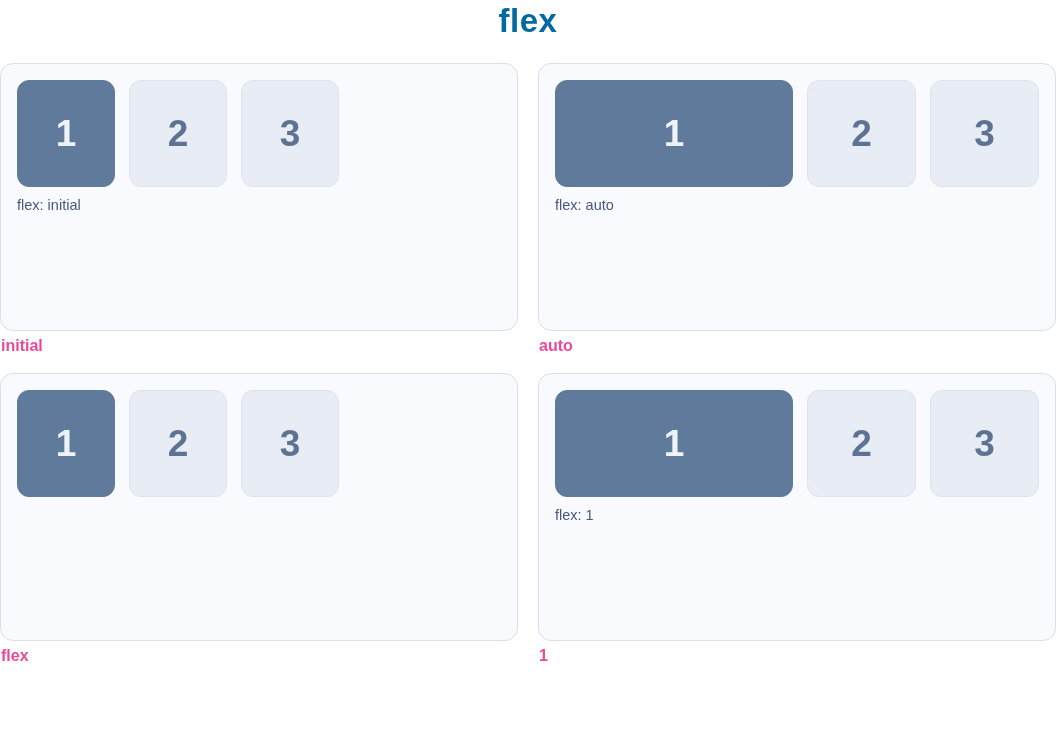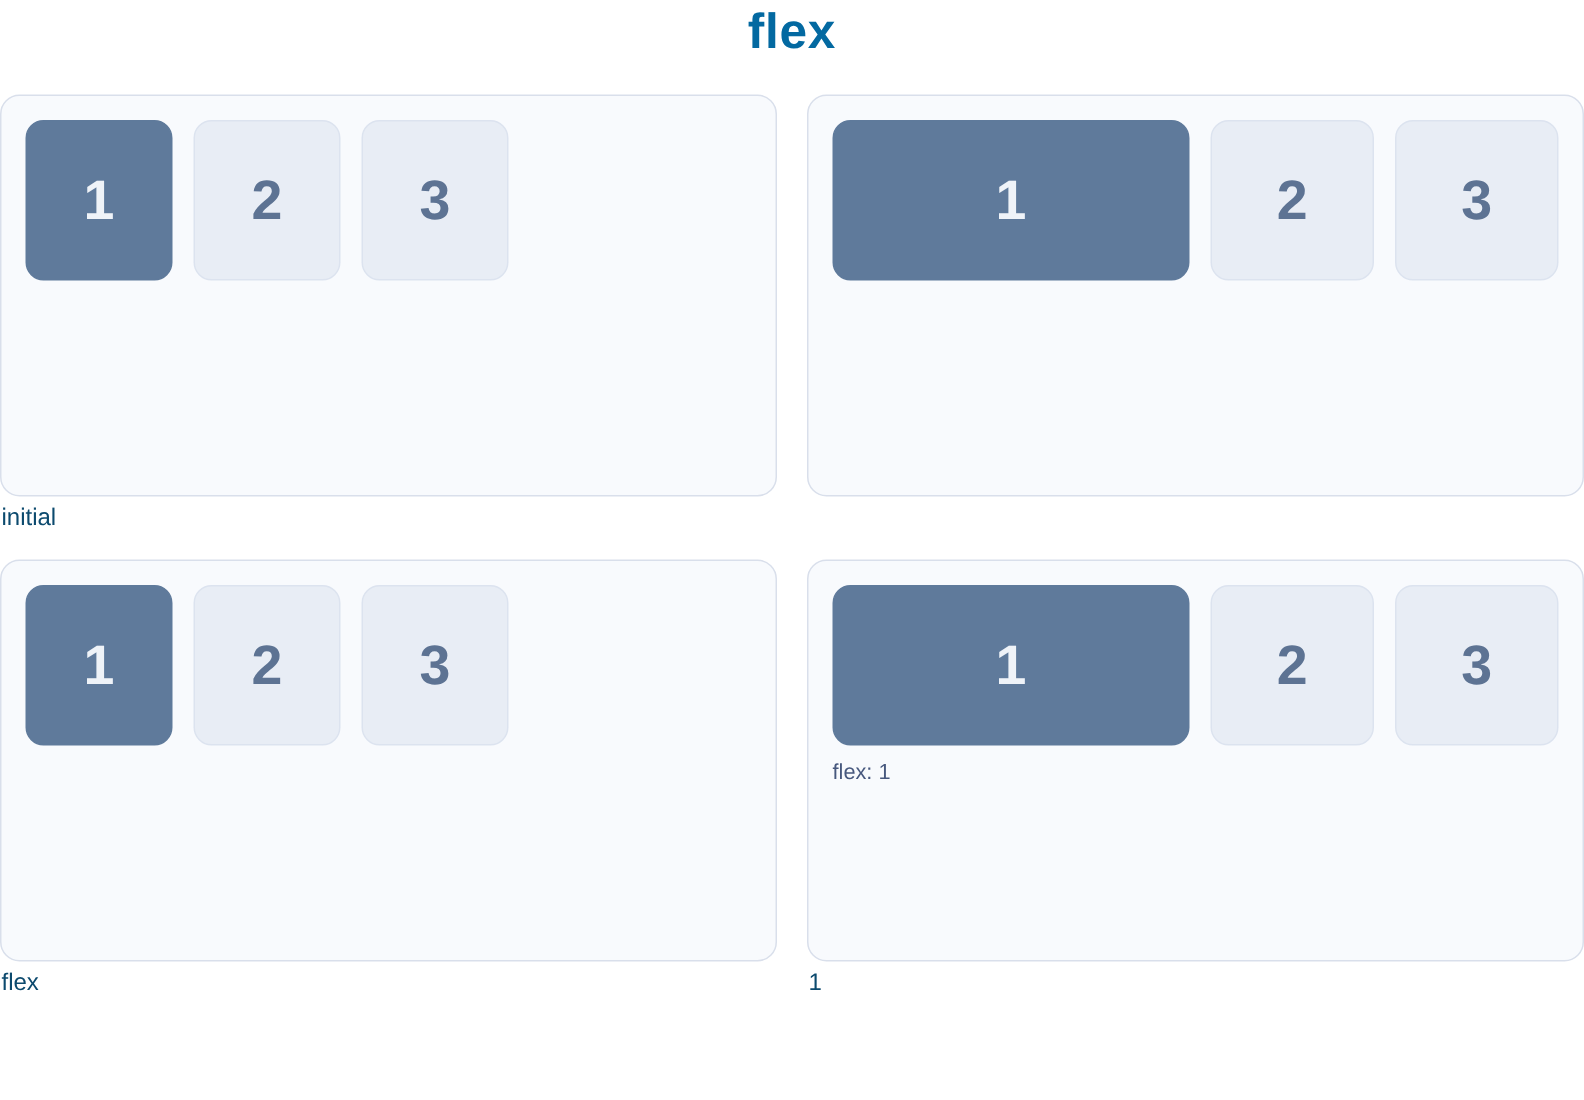--- a/index.html
+++ b/index.html
@@ -78,52 +78,55 @@
     font-size: 14.5px;
     font-weight: 500;
     color: #47587e;
   }
 
   .panel-caption {
     margin-top: 5px;
     margin-left: 1px;
     font-size: 16px;
     line-height: 19px;
-    font-weight: 400;
-    color: #0c4a6e;
+    font-weight: 700;
+    color: #ec4899;
   }
 </style>
 </head>
 <body>
 
 <div class="page">
 
   <h1 class="page-title">flex</h1>
 
   <div class="demo-grid">
 
     <section class="demo-cell">
       <div class="panel">
         <div class="flex-row row-fixed">
           <div class="box box-primary first">1</div>
           <div class="box box-muted">2</div>
           <div class="box box-muted">3</div>
         </div>
+        <div class="flex-property-label">flex: initial</div>
       </div>
       <div class="panel-caption">initial</div>
     </section>
 
     <section class="demo-cell">
       <div class="panel">
         <div class="flex-row row-grow">
           <div class="box box-primary first">1</div>
           <div class="box box-muted">2</div>
           <div class="box box-muted">3</div>
         </div>
+        <div class="flex-property-label">flex: auto</div>
       </div>
+      <div class="panel-caption">auto</div>
     </section>
 
     <section class="demo-cell">
       <div class="panel">
         <div class="flex-row row-fixed">
           <div class="box box-primary first">1</div>
           <div class="box box-muted">2</div>
           <div class="box box-muted">3</div>
         </div>
       </div>

